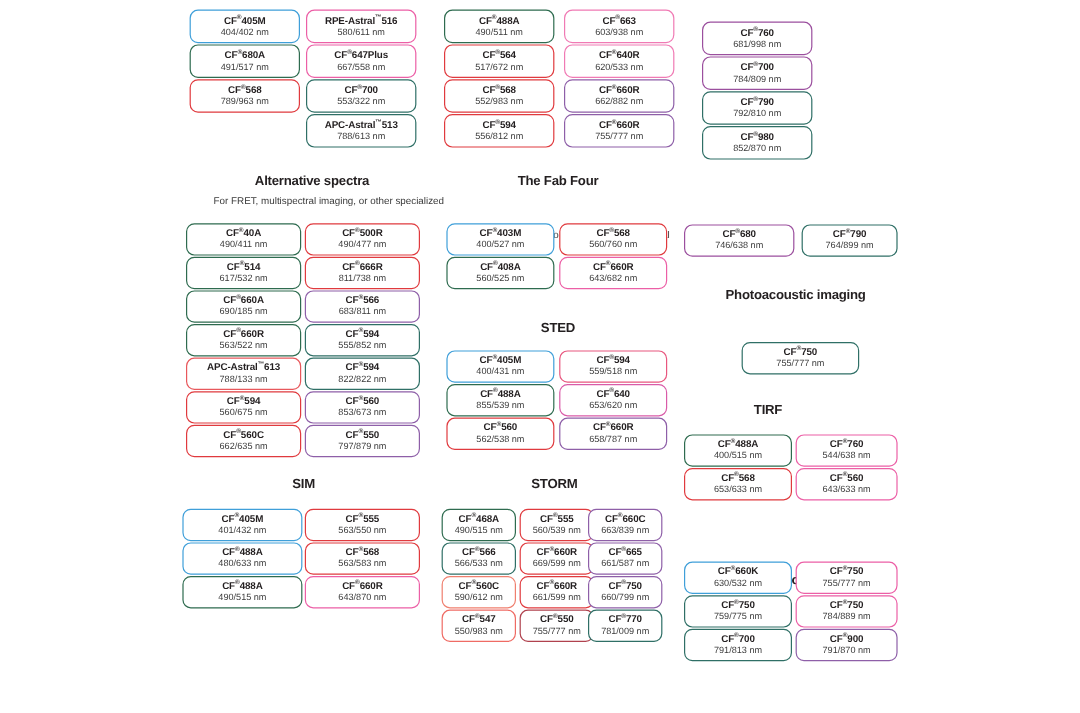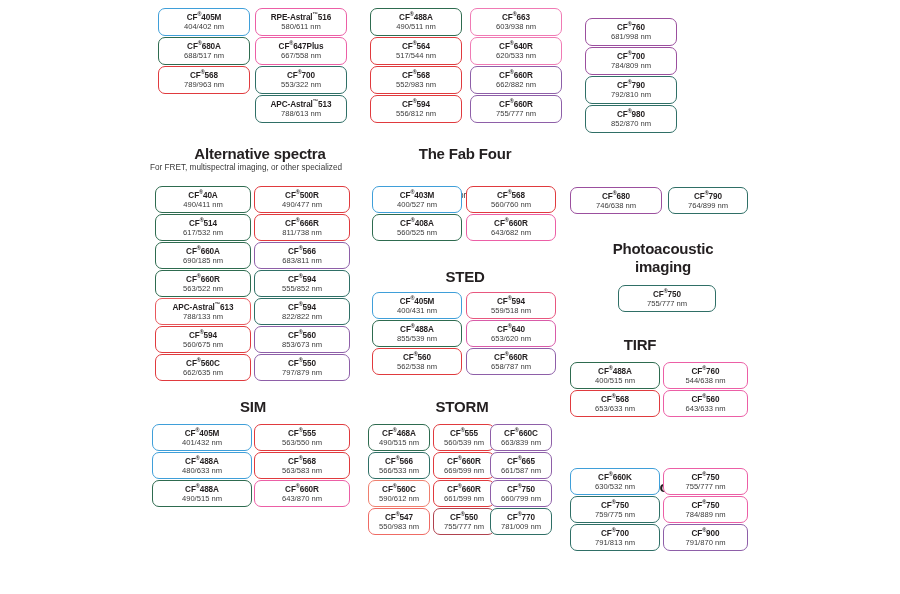--- a/index.html
+++ b/index.html
@@ -50,51 +50,51 @@
   .chip .nm-spec {
     font-size: 7.6px;
     font-weight: normal;
     white-space: nowrap;
     color: #3a3a3a;
     margin-top: 1px;
   }
   
   .sec-title {
     position: absolute;
-    font-size: 15px;
+    font-size: 11px;
     font-weight: bold;
     color: #231f20;
     text-align: center;
     white-space: nowrap;
     letter-spacing: -0.2px;
   }
   .sec-title.two-line {
     white-space: normal;
     line-height: 1.18;
   }
   .sec-sub {
     position: absolute;
     font-size: 8.2px;
     font-weight: normal;
     color: #3a3a3a;
-    text-align: left;
+    text-align: right;
     white-space: nowrap;
   }
 </style>
 </head>
 <body>
 
 <div class="canvas">
     <div class="chip" style="left: 158px; top: 8px; width: 92px; height: 28px; border-color: rgb(63, 159, 217);">
       <div class="nm-name"><span>CF</span><sup>®</sup><span>405M</span></div>
       <div class="nm-spec">404/402 nm</div>
     </div>
     <div class="chip" style="left: 158px; top: 37px; width: 92px; height: 28px; border-color: rgb(46, 107, 79);">
       <div class="nm-name"><span>CF</span><sup>®</sup><span>680A</span></div>
-      <div class="nm-spec">688/517 nm</div>
+      <div class="nm-spec">491/517 nm</div>
     </div>
     <div class="chip" style="left: 158px; top: 66px; width: 92px; height: 28px; border-color: rgb(224, 58, 62);">
       <div class="nm-name"><span>CF</span><sup>®</sup><span>568</span></div>
       <div class="nm-spec">789/963 nm</div>
     </div>
     <div class="chip" style="left: 255px; top: 8px; width: 92px; height: 28px; border-color: rgb(236, 95, 166);">
       <div class="nm-name"><span>RPE-Astral</span><sup>™</sup><span>516</span></div>
       <div class="nm-spec">580/611 nm</div>
     </div>
     <div class="chip" style="left: 255px; top: 37px; width: 92px; height: 28px; border-color: rgb(236, 95, 166);">
@@ -108,21 +108,21 @@
     <div class="chip" style="left: 255px; top: 95px; width: 92px; height: 28px; border-color: rgb(47, 111, 102);">
       <div class="nm-name"><span>APC-Astral</span><sup>™</sup><span>513</span></div>
       <div class="nm-spec">788/613 nm</div>
     </div>
     <div class="chip" style="left: 370px; top: 8px; width: 92px; height: 28px; border-color: rgb(46, 107, 79);">
       <div class="nm-name"><span>CF</span><sup>®</sup><span>488A</span></div>
       <div class="nm-spec">490/511 nm</div>
     </div>
     <div class="chip" style="left: 370px; top: 37px; width: 92px; height: 28px; border-color: rgb(224, 58, 62);">
       <div class="nm-name"><span>CF</span><sup>®</sup><span>564</span></div>
-      <div class="nm-spec">517/544 nm</div>
+      <div class="nm-spec">517/672 nm</div>
     </div>
     <div class="chip" style="left: 370px; top: 66px; width: 92px; height: 28px; border-color: rgb(224, 58, 62);">
       <div class="nm-name"><span>CF</span><sup>®</sup><span>568</span></div>
       <div class="nm-spec">552/983 nm</div>
     </div>
     <div class="chip" style="left: 370px; top: 95px; width: 92px; height: 28px; border-color: rgb(224, 58, 62);">
       <div class="nm-name"><span>CF</span><sup>®</sup><span>594</span></div>
       <div class="nm-spec">556/812 nm</div>
     </div>
     <div class="chip" style="left: 470px; top: 8px; width: 92px; height: 28px; border-color: rgb(240, 122, 180);">

